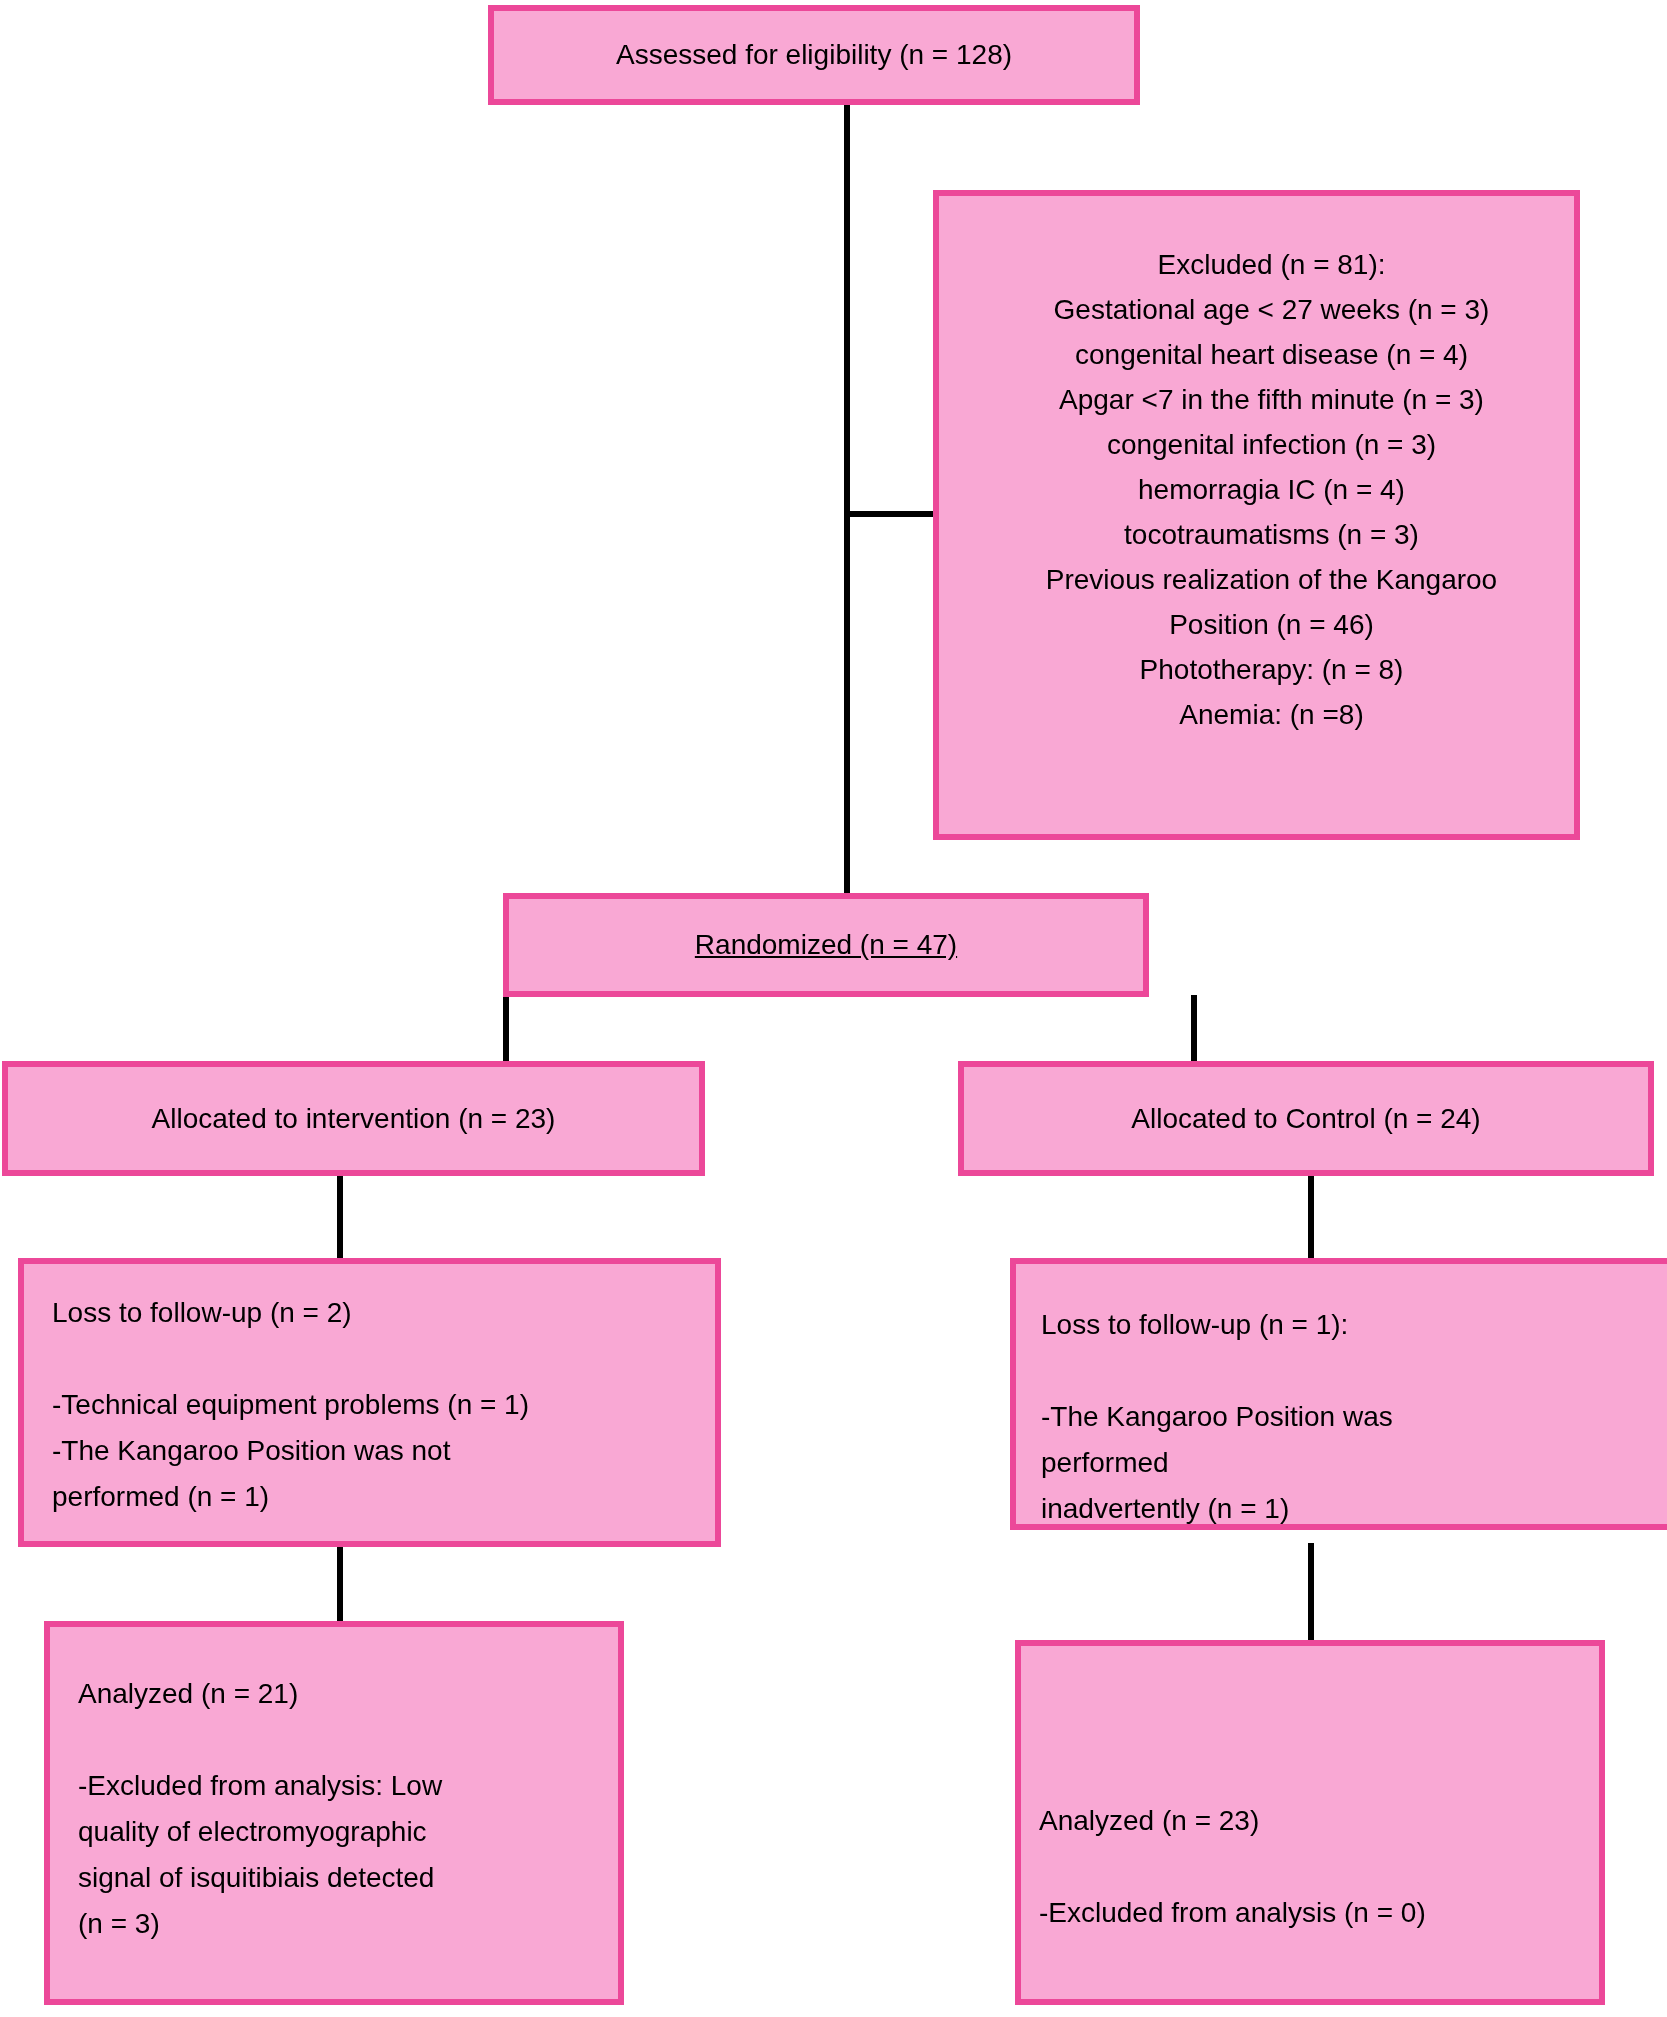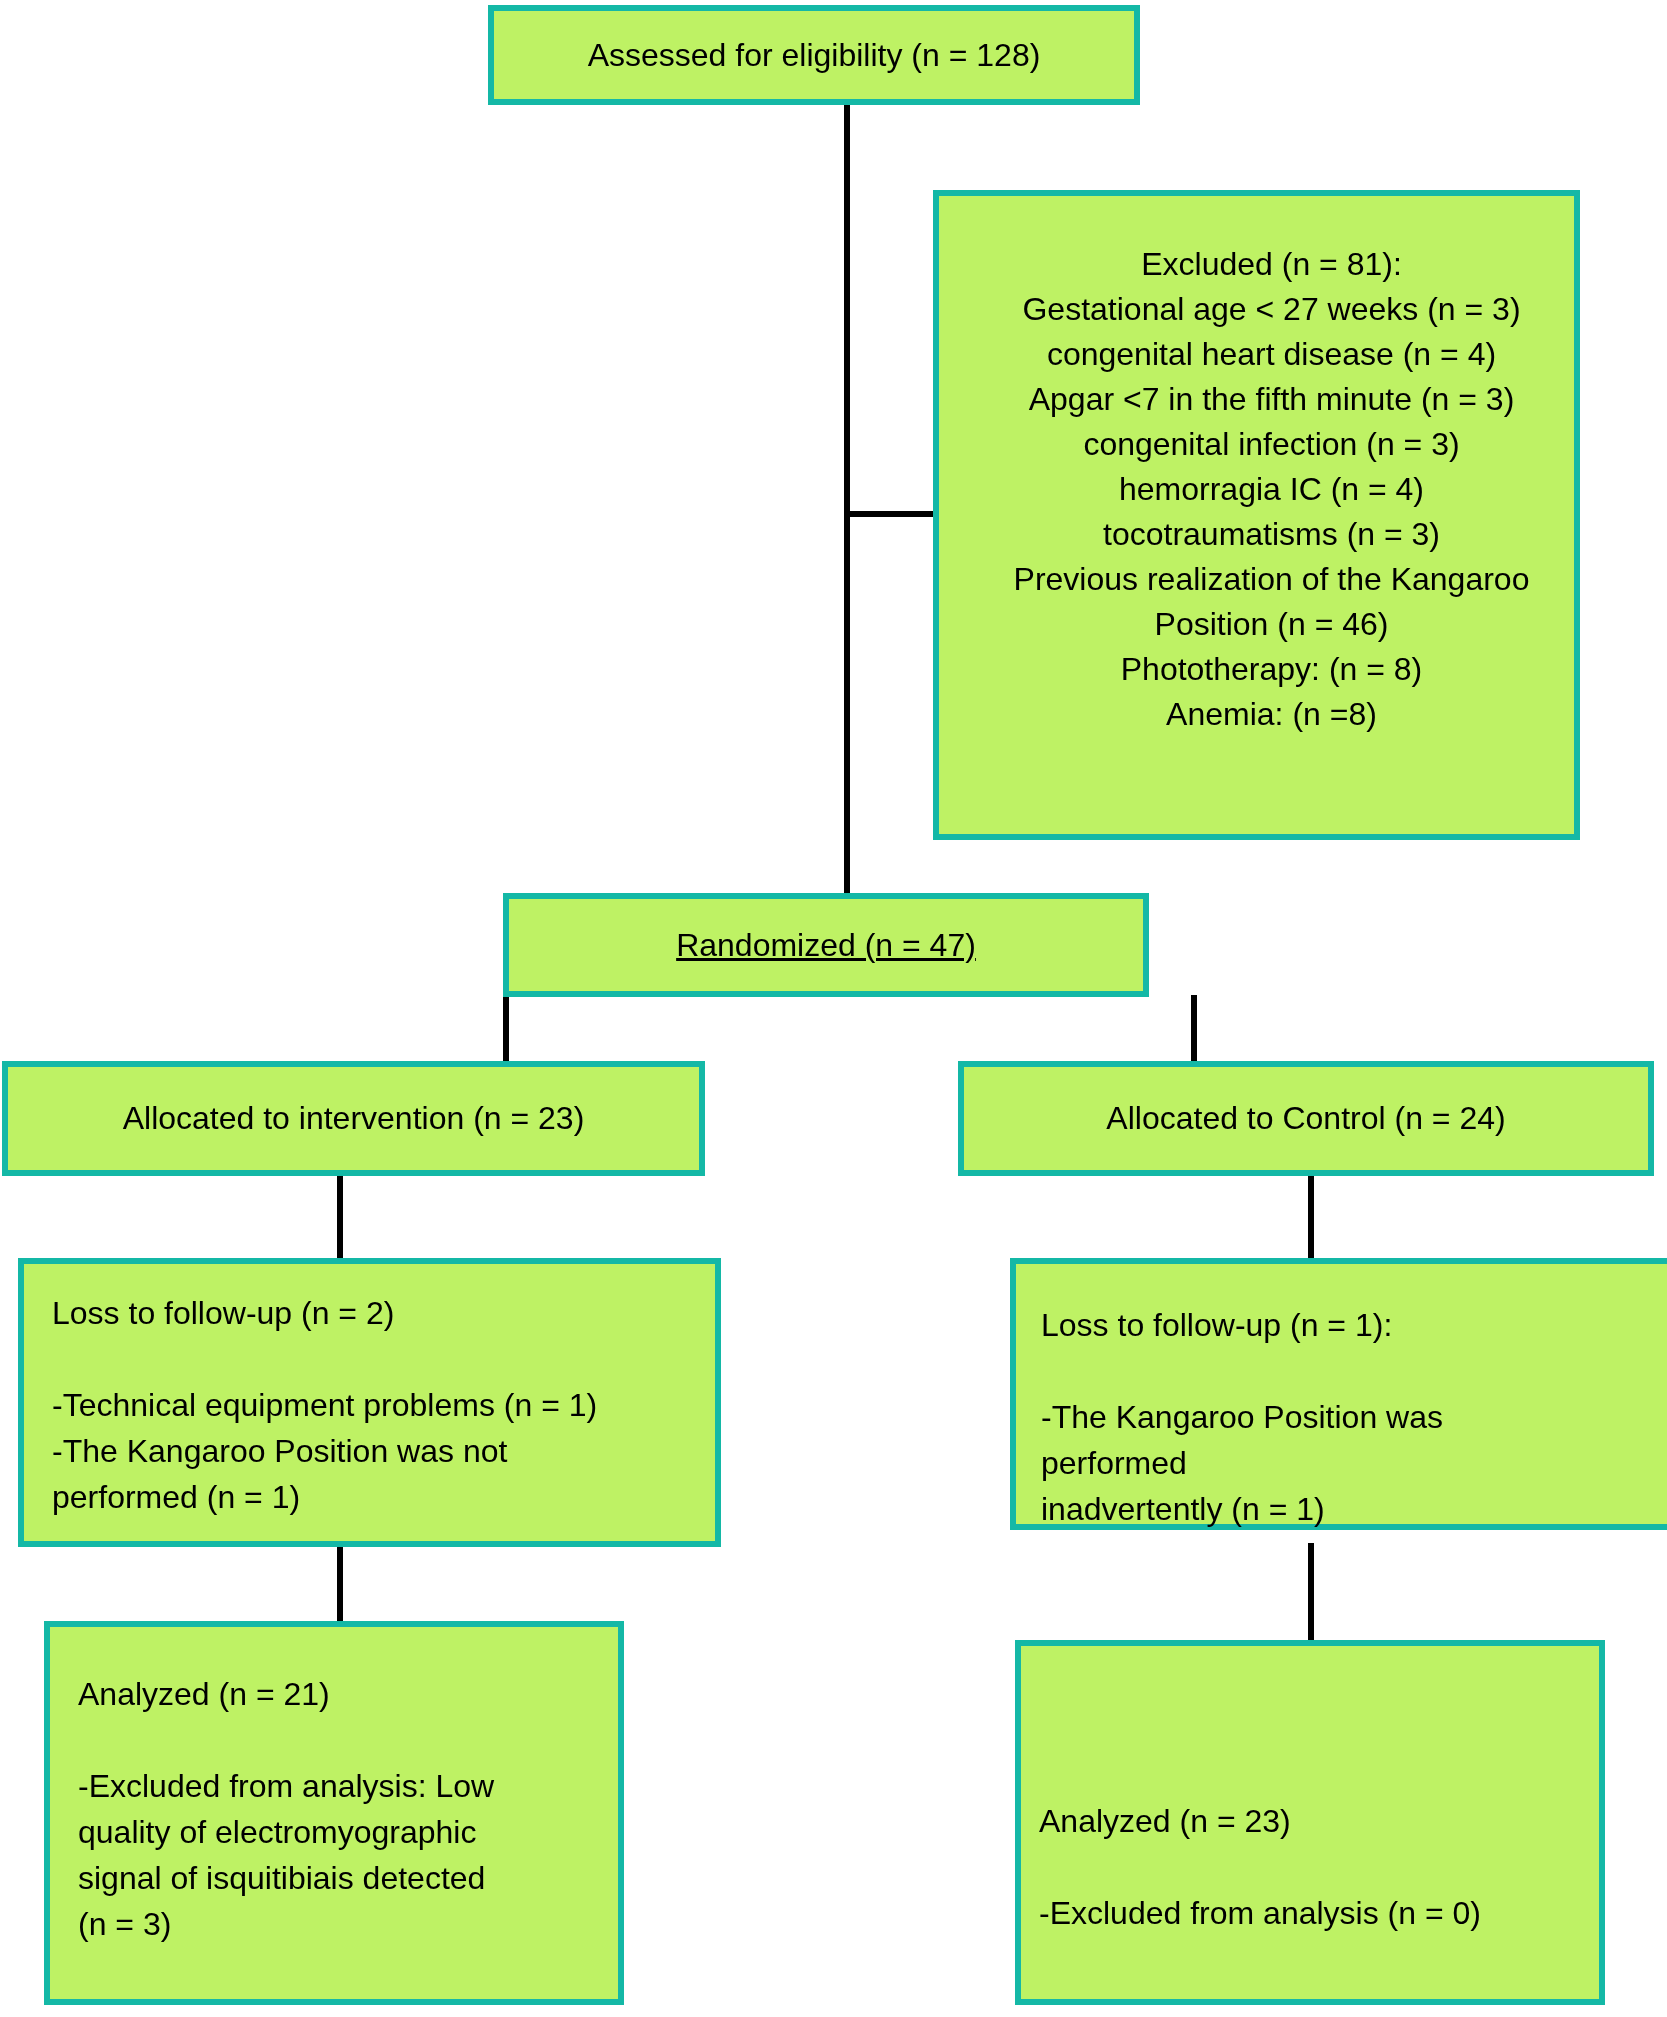--- a/index.html
+++ b/index.html
@@ -8,23 +8,23 @@
     width: 1667px;
     height: 2017px;
     background: #ffffff;
     font-family: "Liberation Sans", sans-serif;
     color: #000000;
     overflow: hidden;
   }
   .box {
     position: absolute;
     box-sizing: border-box;
-    border: 6px solid #14b8a6;
-    background: #bef264;
-    font-size: 32px;
+    border: 6px solid #ec4899;
+    background: #f9a8d4;
+    font-size: 28px;
     color: #000000;
   }
   .center-box {
     display: flex;
     align-items: center;
     justify-content: center;
     text-align: center;
   }
   .lines-box { text-align: left; }
   .lines-box .tline { line-height: 46px; white-space: nowrap; }

